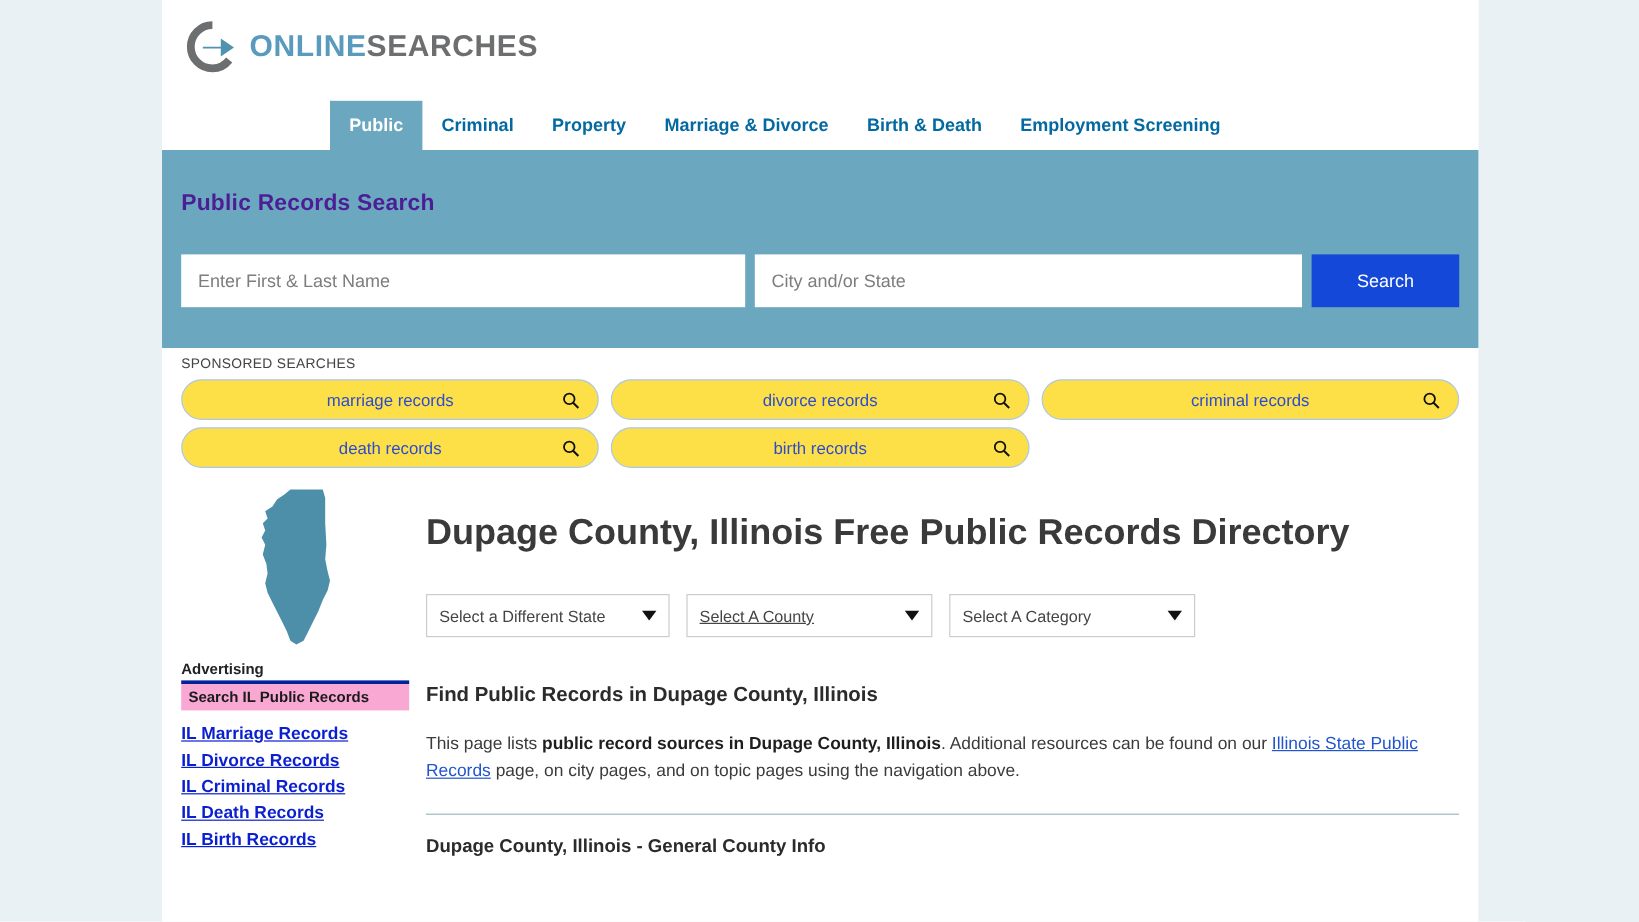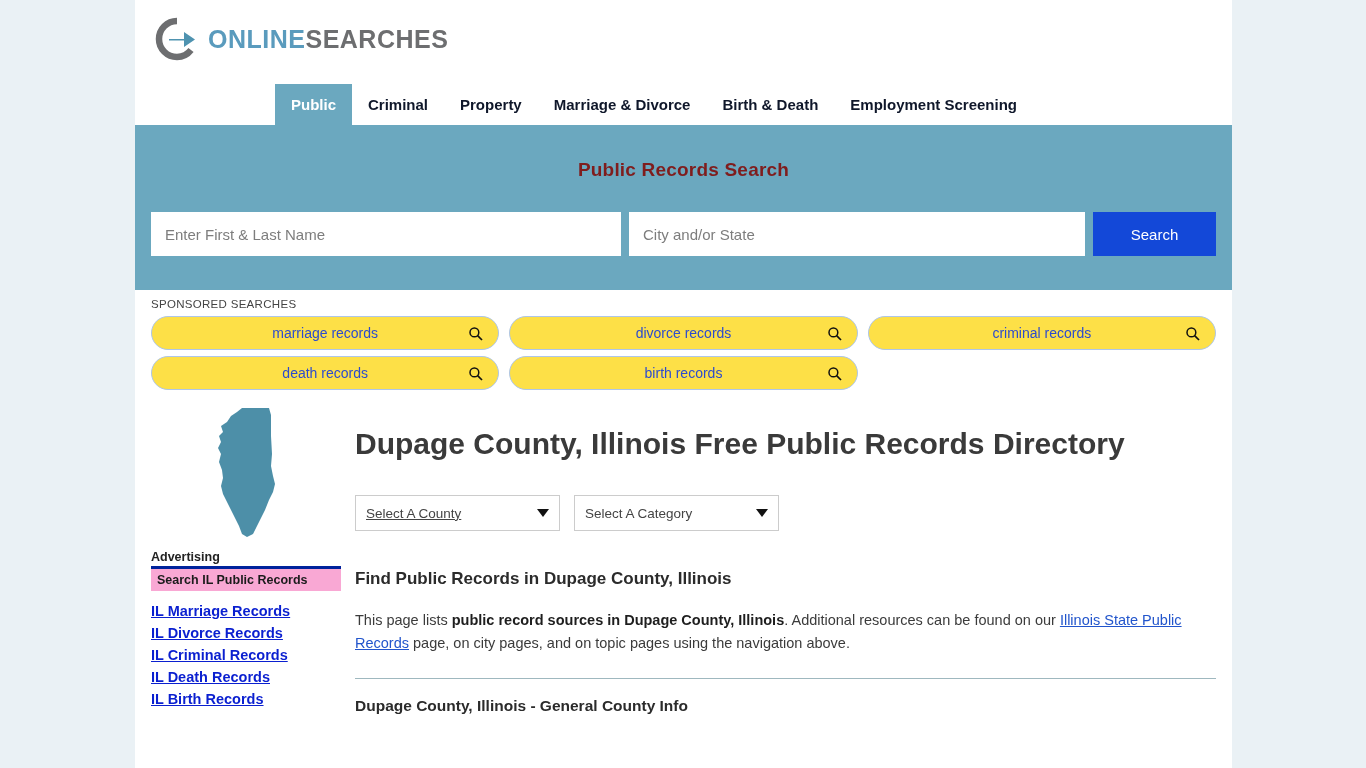--- a/index.html
+++ b/index.html
@@ -34,36 +34,35 @@
     height: 41px;
     padding-left: 140px;
     display: flex;
     align-items: stretch;
     background: #fff;
   }
   .tab {
     display: flex; align-items: center;
     padding: 0 16px;
     font-size: 15px; font-weight: bold;
-    color: #0f172a;
+    color: #0369a1;
     cursor: pointer;
     white-space: nowrap;
   }
   .tab.active { background: #6ba8bf; color: #ffffff; }
 
   
   .search-band {
     background: #6ba8bf;
     height: 165px;
     padding: 0 16px;
     position: relative;
   }
   .search-title {
-    text-align: center;
-    color: #7f1d1d;
+    color: #4c1d95;
     font-size: 19px;
     font-weight: bold;
     padding-top: 34px;
     letter-spacing: .2px;
   }
   .search-row {
     position: absolute;
     left: 16px; right: 16px;
     top: 87px;
     display: flex;
@@ -323,20 +322,24 @@
         <a>IL Criminal Records</a>
         <a>IL Death Records</a>
         <a>IL Birth Records</a>
       </div>
     </div>
 
     <div class="right-col">
       <h1 class="page-title">Dupage County, Illinois Free Public Records Directory</h1>
 
       <div class="selects">
+        <div class="select-box" id="sel-state">
+          <span>Select a Different State</span>
+          <span class="caret"></span>
+        </div>
         <div class="select-box" id="sel-county">
           <span>Select A County</span>
           <span class="caret"></span>
         </div>
         <div class="select-box" id="sel-category">
           <span>Select A Category</span>
           <span class="caret"></span>
         </div>
       </div>
 

